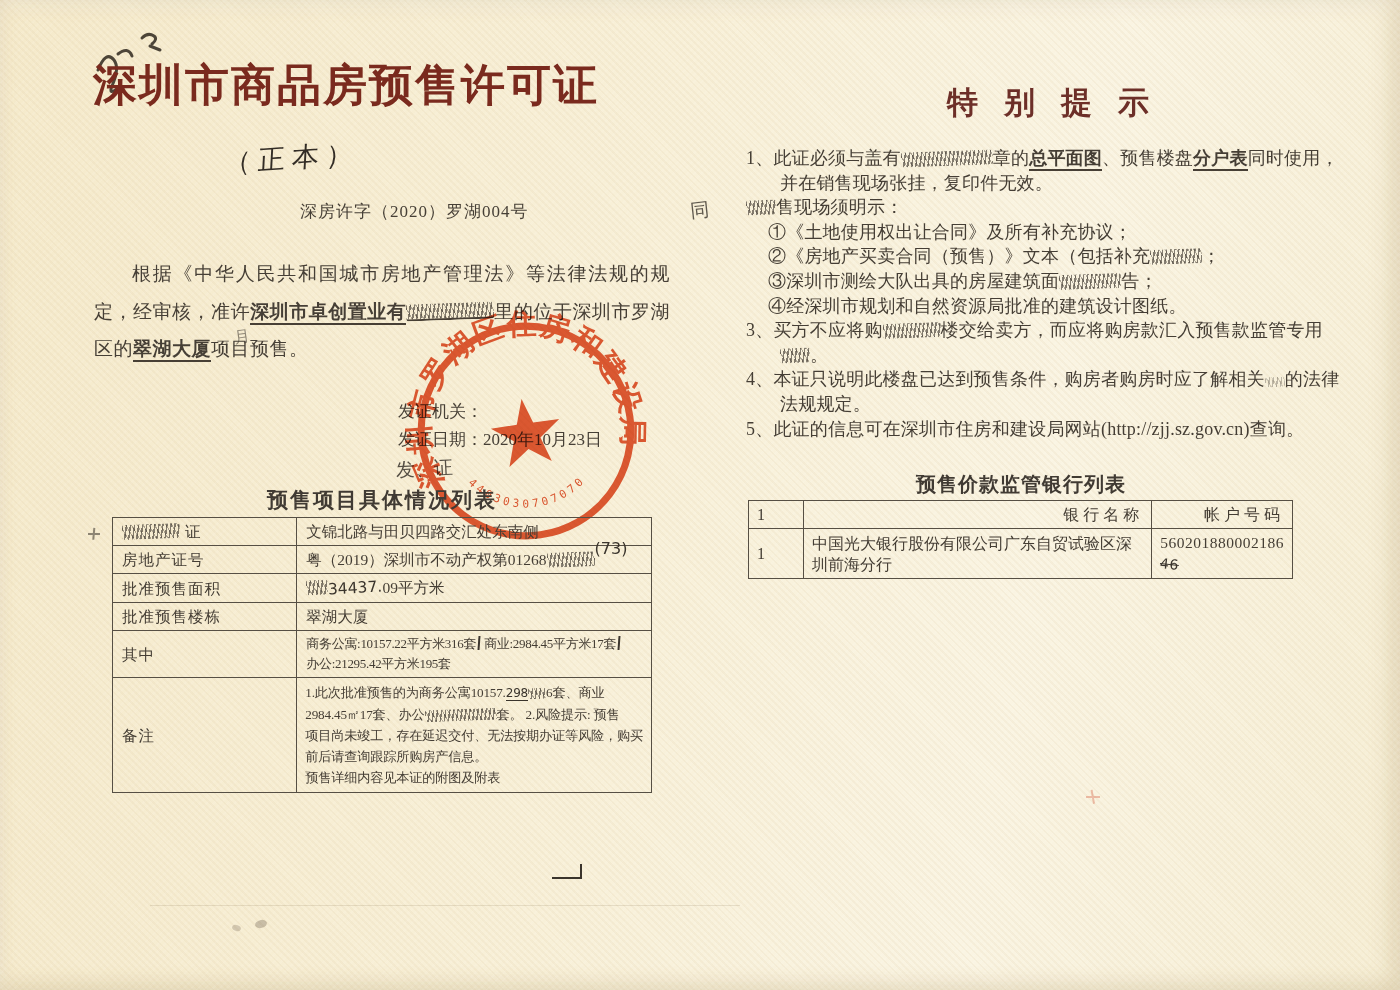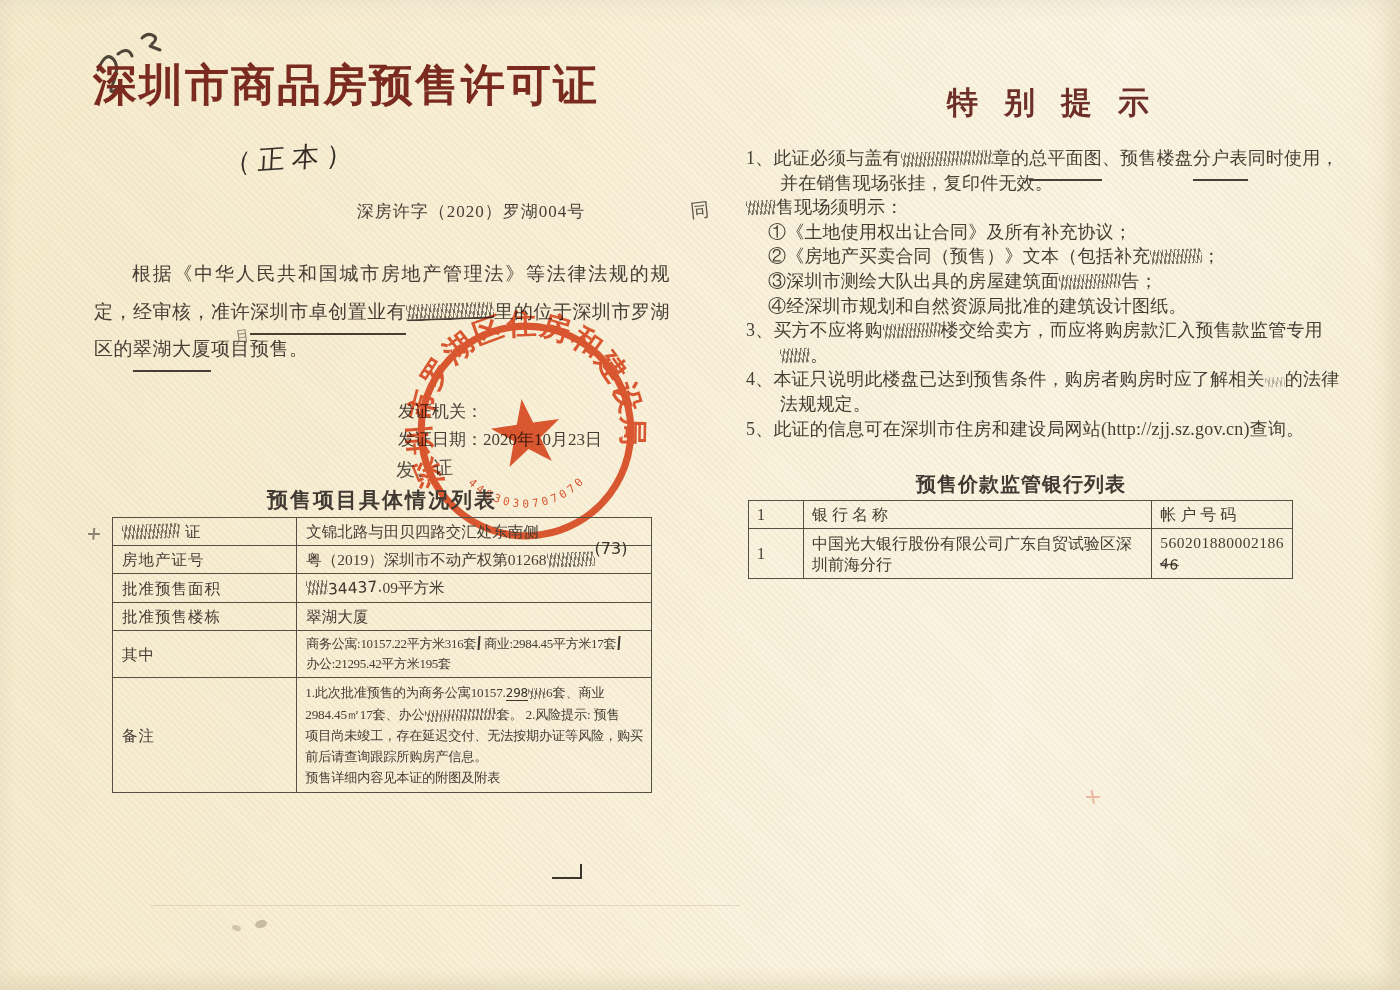--- a/index.html
+++ b/index.html
@@ -18,27 +18,27 @@
   }
   .abs{position:absolute;}
   .hw{font-family:"DejaVu Sans","Liberation Sans",sans-serif; color:#3a342c;}
   .scrib{
     display:inline-block; height:15px; vertical-align:-2px; border-radius:3px;
     background:
       repeating-linear-gradient(100deg, rgba(52,45,38,.60) 0 1.5px, rgba(52,45,38,0) 1.5px 4px),
       repeating-linear-gradient(62deg, rgba(52,45,38,.38) 0 1px, transparent 1px 5px);
     transform:rotate(-2deg);
   }
-  .bu{font-weight:normal; border-bottom:2px solid #473f35; padding-bottom:11px;}
+  .bu{font-weight:bold; border-bottom:2px solid #473f35; padding-bottom:1px;}
   .scrib.u{border-bottom:2px solid #473f35;}
 
   
   #title{left:93px; top:56px; font-size:44px; font-weight:bold; color:#7a2a1e; letter-spacing:2px; width:600px;}
   #hwcopy{left:224px; top:140px; font-size:27px; letter-spacing:7px; transform:rotate(-4deg) skewX(-7deg); color:#332d26;}
-  #docno{left:300px; top:200px; width:342px; text-align:center; font-size:17px; letter-spacing:1px;}
+  #docno{left:300px; top:200px; width:342px; text-align:left; font-size:17px; letter-spacing:1px;}
   #para{left:94px; top:236px; width:576px; font-size:19px; line-height:37.5px; text-align:justify; text-indent:38px; letter-spacing:.5px;}
   #issuer{left:398px; top:400px; font-size:17px;}
   #issuedate{left:398px; top:428px; font-size:17px;}
   #hwissue{left:396px; top:456px; font-size:19px; transform:rotate(-3deg); opacity:.85;}
   #stamp{left:405px; top:310px; mix-blend-mode:multiply; opacity:.92;}
   #tabletitle{left:112px; top:486px; width:540px; text-align:center; font-size:21px; font-weight:bold;
     font-family:"Liberation Sans","DejaVu Sans",sans-serif; color:#403a33; letter-spacing:2px;}
   #ptable{left:112px; top:517px; width:540px; border-collapse:collapse; font-size:15.5px; color:#443d34;}
   #ptable td{border:1.6px solid #564f44; padding:3px 9px; vertical-align:middle; line-height:21px;}
   #ptable td.lbl{width:178px; letter-spacing:1px;}
@@ -53,21 +53,21 @@
   #list{left:746px; top:146px; width:598px; font-size:18px; line-height:24.6px; letter-spacing:.2px; color:#453e35;}
   .item{padding-left:34px; text-indent:-34px; position:relative;}
   .subitem{padding-left:52px; text-indent:-30px;}
   .mhw{position:absolute; left:-22px; top:0; font-size:19px; transform:rotate(-6deg); opacity:.8;}
   #banktitle{left:750px; top:471px; width:542px; text-align:center; font-size:20px; font-weight:bold;
     font-family:"Liberation Sans","DejaVu Sans",sans-serif; color:#403a33; letter-spacing:1px;}
   #btable{left:748px; top:500px; width:545px; border-collapse:collapse; font-size:16px; color:#443d34;}
   #btable td{border:1.5px solid #564f44; padding:3px 8px; line-height:21px;}
   #btable td.c1{width:38px;}
   #btable td.c2{width:332px;}
-  #btable tr.hdr td{text-align:left; letter-spacing:4px;}
+  #btable tr.hdr td{text-align:right; letter-spacing:4px;}
   #btable tr.hdr td.c1{text-align:left; letter-spacing:0;}
   #btable td.acct{letter-spacing:.5px; font-size:15.5px;}
 
   
   .cornermark{left:552px; top:864px; width:28px; height:13px; border-right:2.5px solid #3a342c; border-bottom:2.5px solid #3a342c;}
   .faintline{left:150px; top:905px; width:590px; height:1px; background:rgba(110,90,60,.14);}
   .blot1{left:232px; top:925px; width:9px; height:6px; border-radius:50%; background:rgba(80,65,50,.22); transform:rotate(20deg);}
   .blot2{left:255px; top:920px; width:12px; height:8px; border-radius:50%; background:rgba(80,65,50,.28); transform:rotate(-15deg);}
   .redmark{left:1086px; top:790px; width:14px; height:14px; opacity:.4;}
   .redmark::before,.redmark::after{content:""; position:absolute; background:#d96a4e; left:0; top:6px; width:14px; height:1.6px;}

